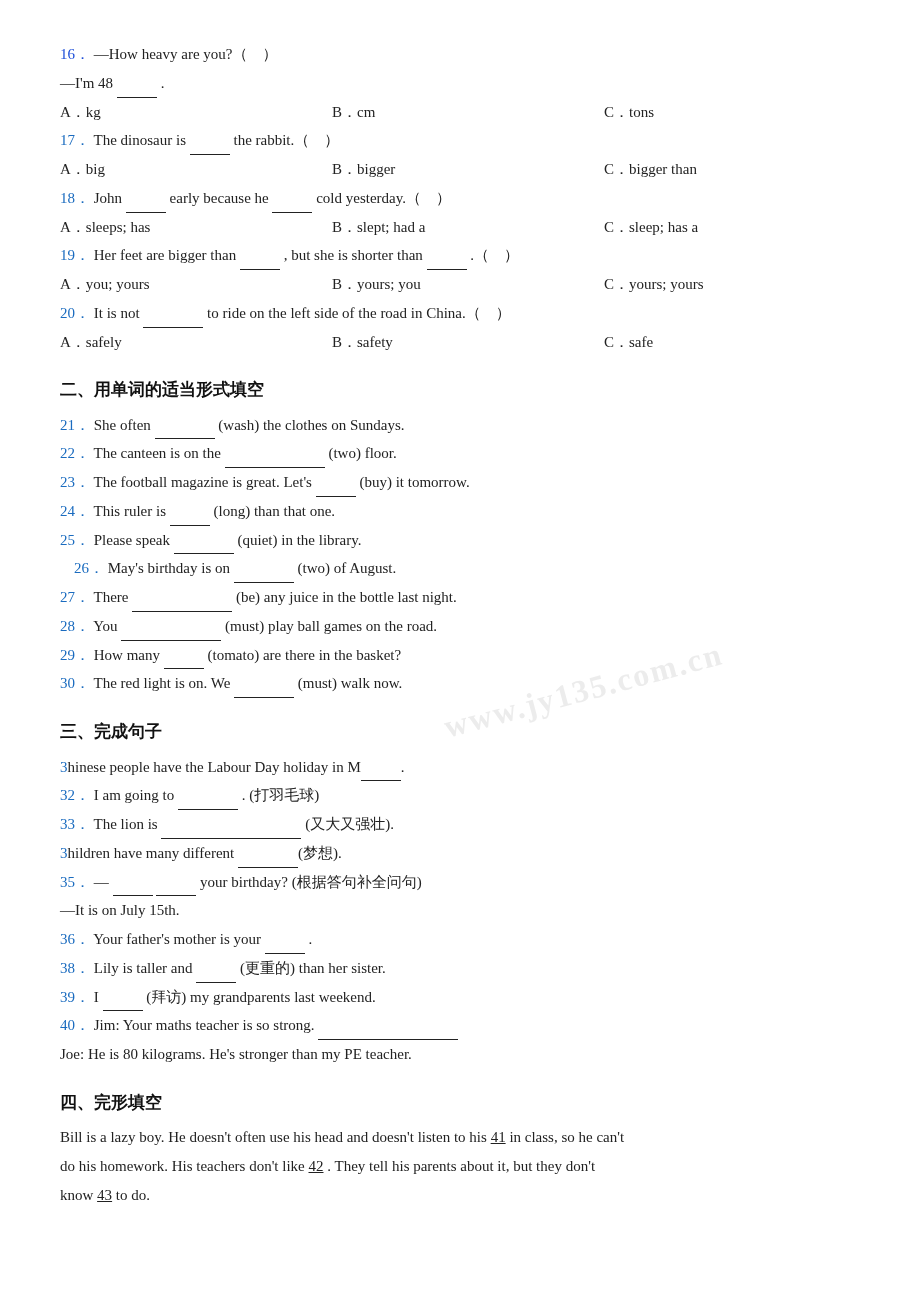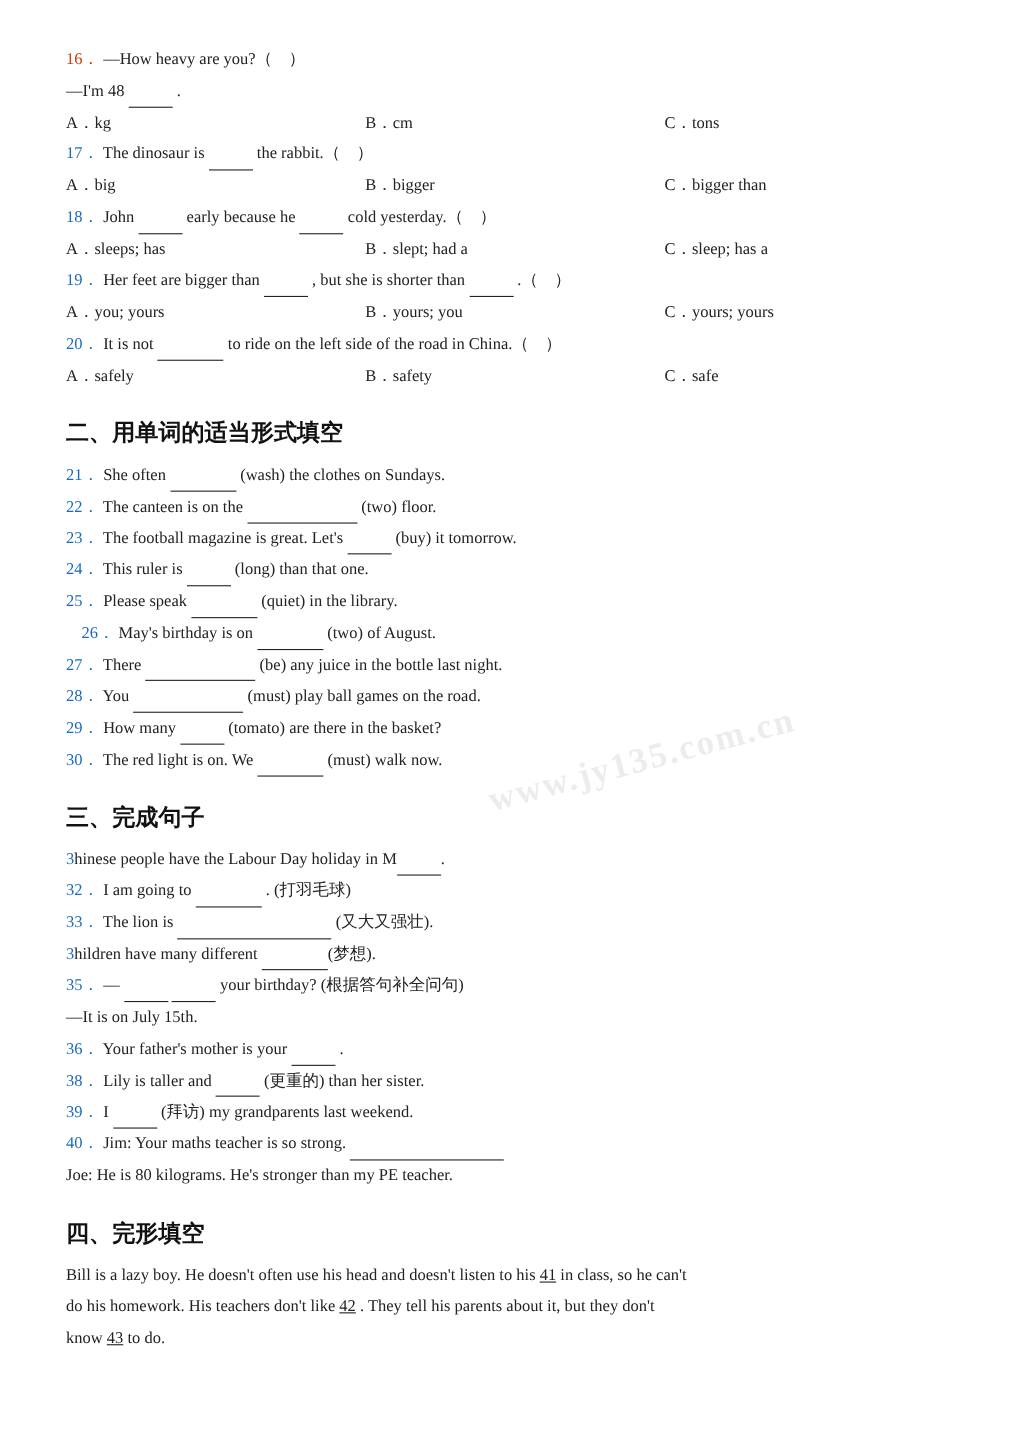--- a/index.html
+++ b/index.html
@@ -9,21 +9,21 @@
       font-size: 15px;
       color: #222;
       padding: 40px 60px;
       line-height: 1.85;
     }
     .question-number {
       color: #1a6bbf;
       font-weight: normal;
     }
     .section-title {
-      font-size: 21px;
+      font-size: 17px;
       font-weight: bold;
       color: #111;
       margin: 18px 0 6px 0;
     }
     .blank {
       display: inline-block;
       border-bottom: 1px solid #222;
       min-width: 60px;
       height: 1.2em;
       vertical-align: bottom;
@@ -58,21 +58,21 @@
     }
   </style>
 </head>
 <body>
 
 <div style="position:relative;">
 
   <div class="watermark">www.jy135.com.cn</div>
 
   <p>
-    <span class="question-number" style="color: #c2410c;">16．</span>
+    <span class="question-number" style="color: #1d4ed8;">16．</span>
     <span>—How heavy are you?（　）</span>
   </p>
   <p>
     <span>—I'm 48</span>
     <span class="blank blank-short"></span>
     <span>.</span>
   </p>
   <div class="option-row">
     <div class="option-col">A．kg</div>
     <div class="option-col">B．cm</div>

